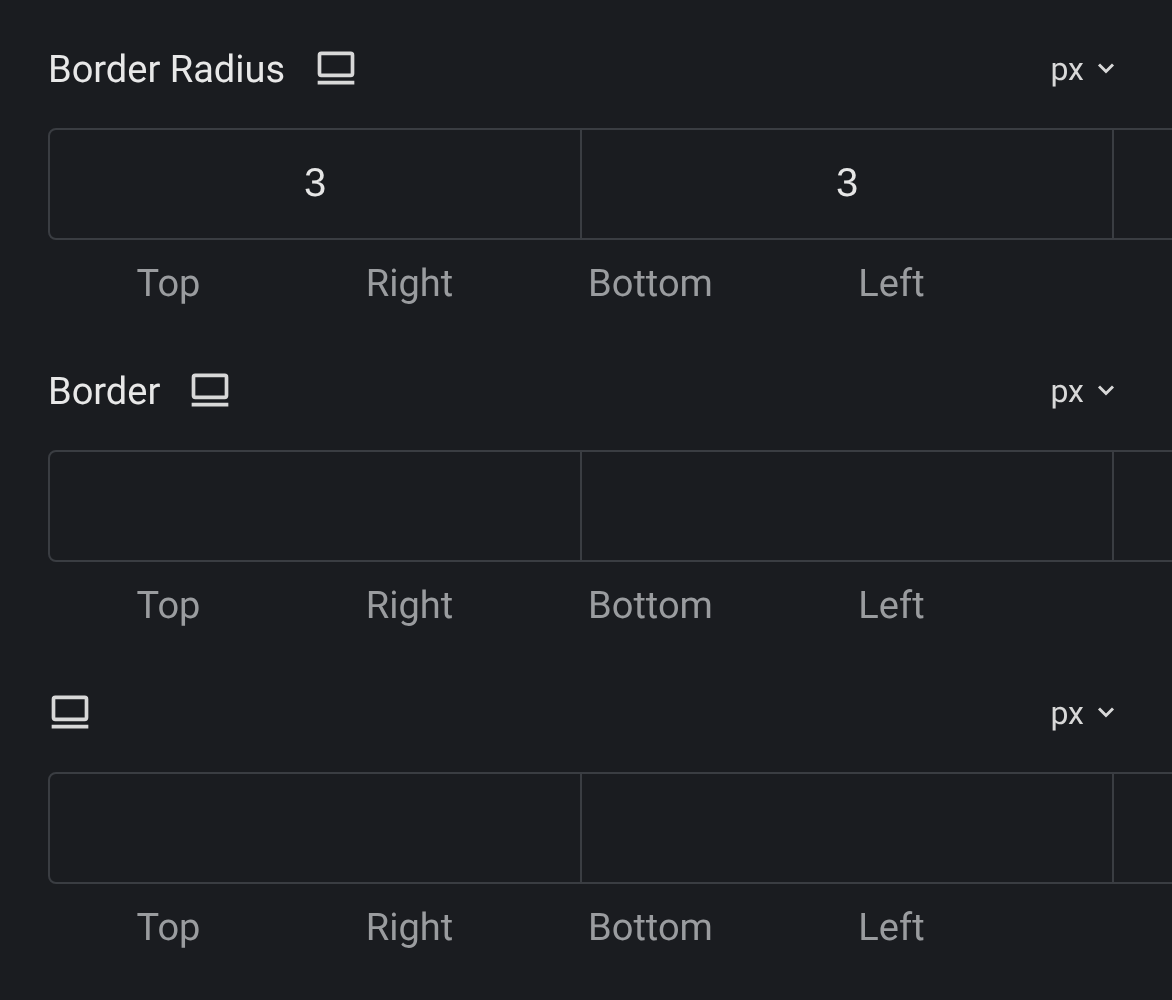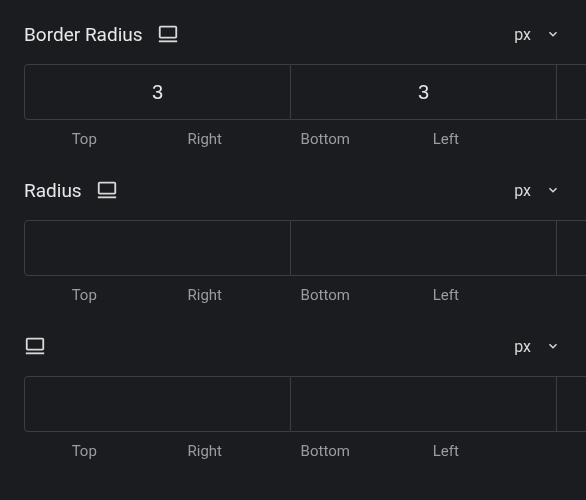--- a/index.html
+++ b/index.html
@@ -23,21 +23,21 @@
     font-weight: 400;
     color: #e8e8e8;
     margin-right: 14px;
   }
   .device-icon { display: flex; align-items: center; }
   .device-icon svg { width: 22px; height: 22px; }
   .spacer { flex: 1; }
   .unit-select {
     display: flex;
     align-items: center;
-    gap: 15px;
+    gap: 4px;
     cursor: pointer;
     color: #d8d8d8;
     font-size: 16px;
     padding: 4px 2px;
   }
   .unit-select svg { width: 14px; height: 14px; }
   .inputs-row {
     display: flex;
     width: 100%;
     height: 56px;
@@ -54,21 +54,21 @@
   }
   .value-input:not(:first-child) { border-left: none; }
   .value-input:first-child { border-top-left-radius: 4px; border-bottom-left-radius: 4px; }
   .sub-labels {
     display: flex;
     margin-top: 10px;
   }
   .sub-label {
     flex: 1;
     text-align: center;
-    font-size: 15px;
+    font-size: 19px;
     color: #9a9c9f;
   }
   .sub-spacer { width: 56px; flex: 0 0 56px; }
 </style>
 </head>
 <body>
 
 <div class="control-group">
   <div class="header-row">
     <span class="label">Border Radius</span>
@@ -96,21 +96,21 @@
     <span class="sub-label">Top</span>
     <span class="sub-label">Right</span>
     <span class="sub-label">Bottom</span>
     <span class="sub-label">Left</span>
     <span class="sub-spacer"></span>
   </div>
 </div>
 
 <div class="control-group">
   <div class="header-row">
-    <span class="label">Radius</span>
+    <span class="label">Border</span>
     <span class="device-icon">
       <svg viewBox="0 0 24 24" fill="none" stroke="#d8d8d8" stroke-width="2">
           <rect x="3" y="4" width="18" height="12" rx="1"></rect>
           <line x1="2" y1="20" x2="22" y2="20"></line>
         </svg>
     </span>
     <span class="spacer"></span>
     <div class="unit-select">
       <span>px</span>
       <svg viewBox="0 0 24 24" fill="none" stroke="#d8d8d8" stroke-width="2.5">

